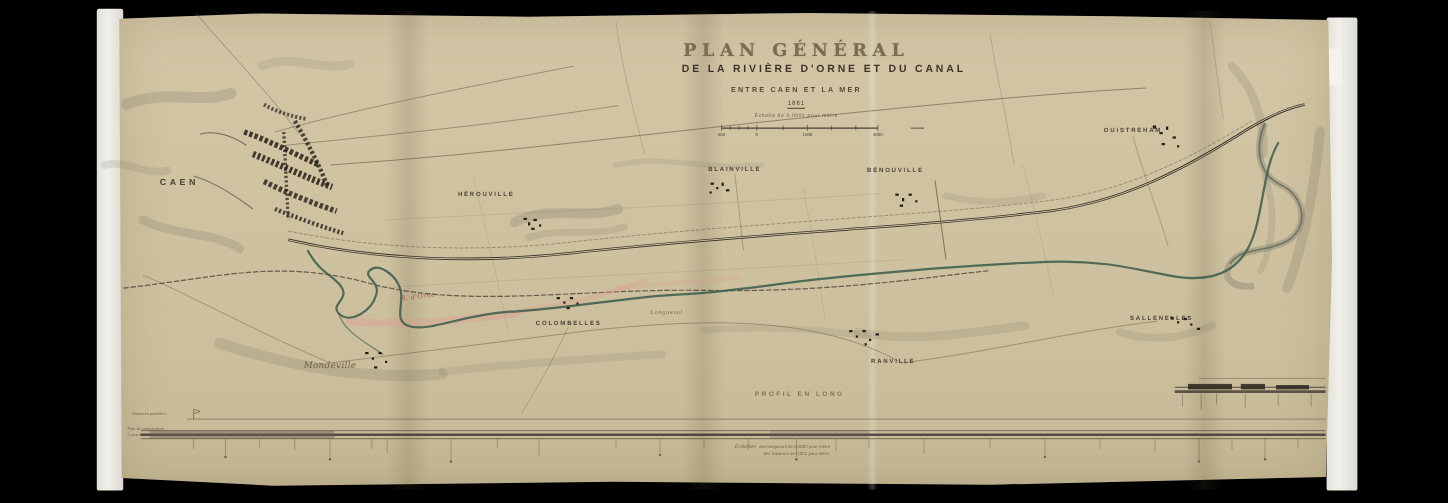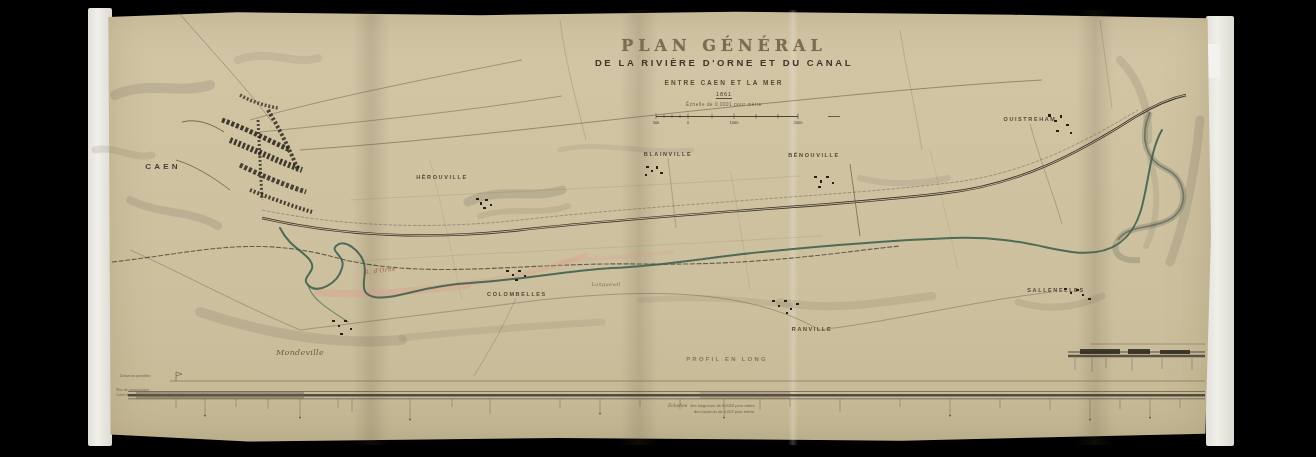--- a/index.html
+++ b/index.html
@@ -21,21 +21,21 @@
   .lbl{position:absolute;transform:translate(-50%,-50%);white-space:nowrap;
        color:#3c3326;font-weight:bold;letter-spacing:1.6px;font-size:5.5px;opacity:.88;}
   .lbl-caen{font-size:8px;letter-spacing:3.2px;color:#352d22;margin-top:18px;}
   .script{font-family:"DejaVu Serif",serif;font-style:italic;font-weight:normal;letter-spacing:.3px;}
   .lbl-mondeville{font-size:8px;color:#55472f;opacity:.8;}
   .lbl-river{font-size:6px;color:#a8473a;opacity:.85;transform:translate(-50%,-50%) rotate(-7deg);}
   .lbl-hamlet{font-size:5px;color:#5b4d36;opacity:.7;}
   .tblock{position:absolute;transform:translateX(-50%);text-align:center;white-space:nowrap;color:#453827;}
   .t-main{font-family:"DejaVu Serif",serif;font-size:16px;letter-spacing:5px;color:#7d6c50;
           text-shadow:0 0 1px rgba(125,108,80,.5);font-weight:bold;}
-  .t-sub{font-size:9.5px;font-weight:bold;letter-spacing:2.6px;color:#40342a;}
+  .t-sub{font-size:9.5px;font-weight:bold;letter-spacing:2.6px;color:#40342a;margin-left:25px;}
   .t-entre{font-size:6.5px;font-weight:bold;letter-spacing:2px;color:#5a4b36;}
   .t-date{font-size:5.5px;color:#4a3e2d;letter-spacing:1px;}
   .t-date .u{display:inline-block;border-bottom:.8px solid #5a4c38;padding-bottom:1px;}
   .t-scale{font-size:4.5px;color:#554834;letter-spacing:.6px;opacity:.85;}
   .p-title{position:absolute;transform:translate(-50%,-50%);font-size:6px;font-weight:bold;
            letter-spacing:2.2px;color:#6b5d45;opacity:.75;white-space:nowrap;}
   .p-note{position:absolute;font-size:4px;color:#5a4c38;opacity:.8;line-height:5.5px;white-space:nowrap;}
   .p-note .hd{font-family:"DejaVu Serif",serif;font-style:italic;font-size:4.5px;margin-right:3px;}
   .p-rows{position:absolute;font-size:3.5px;color:#55483422;color:#55483d;opacity:.75;line-height:4.6px;white-space:nowrap;}
 </style>
@@ -268,21 +268,21 @@
   <div class="tblock t-scale" style="left:724px;top:102px">Échelle de 0,0001 pour mètre</div>
 
   <div class="lbl lbl-caen" style="left:163px;top:148px">CAEN</div>
   <div class="lbl" style="left:442px;top:177px">HÉROUVILLE</div>
   <div class="lbl" style="left:668px;top:154px">BLAINVILLE</div>
   <div class="lbl" style="left:814px;top:155px">BÉNOUVILLE</div>
   <div class="lbl" style="left:1030px;top:119px">OUISTREHAM</div>
   <div class="lbl" style="left:517px;top:294px">COLOMBELLES</div>
   <div class="lbl" style="left:812px;top:329px">RANVILLE</div>
   <div class="lbl" style="left:1056px;top:290px">SALLENELLES</div>
-  <div class="lbl script lbl-mondeville" style="left:300px;top:352px">Mondeville</div>
+  <div class="lbl script lbl-mondeville" style="left:300px;top:332px">Mondeville</div>
 
   <div class="lbl script lbl-river" style="left:380px;top:270px">R. d'Orne</div>
   <div class="lbl script lbl-hamlet" style="left:606px;top:284px">Longueval</div>
 
   <div class="p-title" style="left:727px;top:359px">PROFIL EN LONG</div>
   <div class="p-note" style="left:668px;top:403px">
     <span class="hd">Échelles</span><span>des longueurs de 0,0002 pour mètre</span><br>
     <span style="margin-left:26px">des hauteurs de 0,002 pour mètre</span>
   </div>
   <div class="p-rows" style="left:120px;top:374px">Distances partielles</div>

